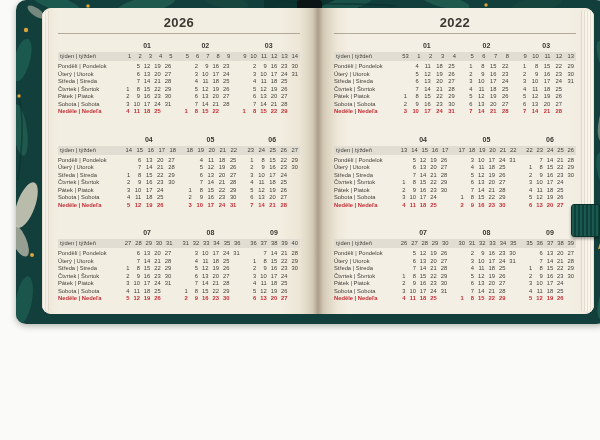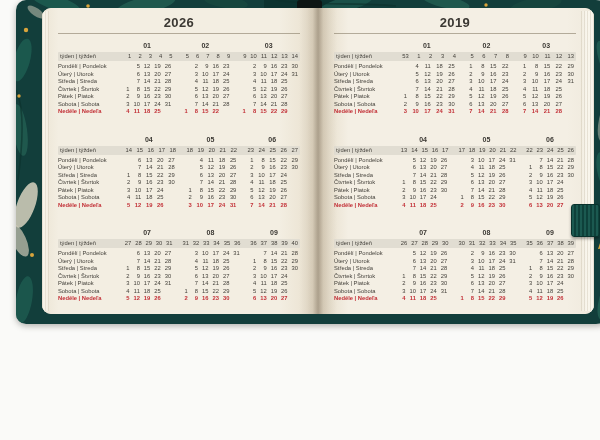--- a/index.html
+++ b/index.html
@@ -975,21 +975,21 @@
                 <span class="cell">20</span>
                 <span class="cell">27</span>
                 <span class="cell"></span>
               </div>
             </div>
           </div>
         </div>
       <div class="bottom-rule"></div>
     </div>
     <div class="page page-right">
-      <div class="year">2019</div>
+      <div class="year">2022</div>
       <div class="head-rule"></div>
       <div class="quarters">
           <div class="block">
             <div class="row head-row">
               <div class="lab"></div>
               <div class="mh" style="flex-grow: 5;">01</div>
               <div class="mh" style="flex-grow: 4;">02</div>
               <div class="mh" style="flex-grow: 5;">03</div>
             </div>
             <div class="row band">

